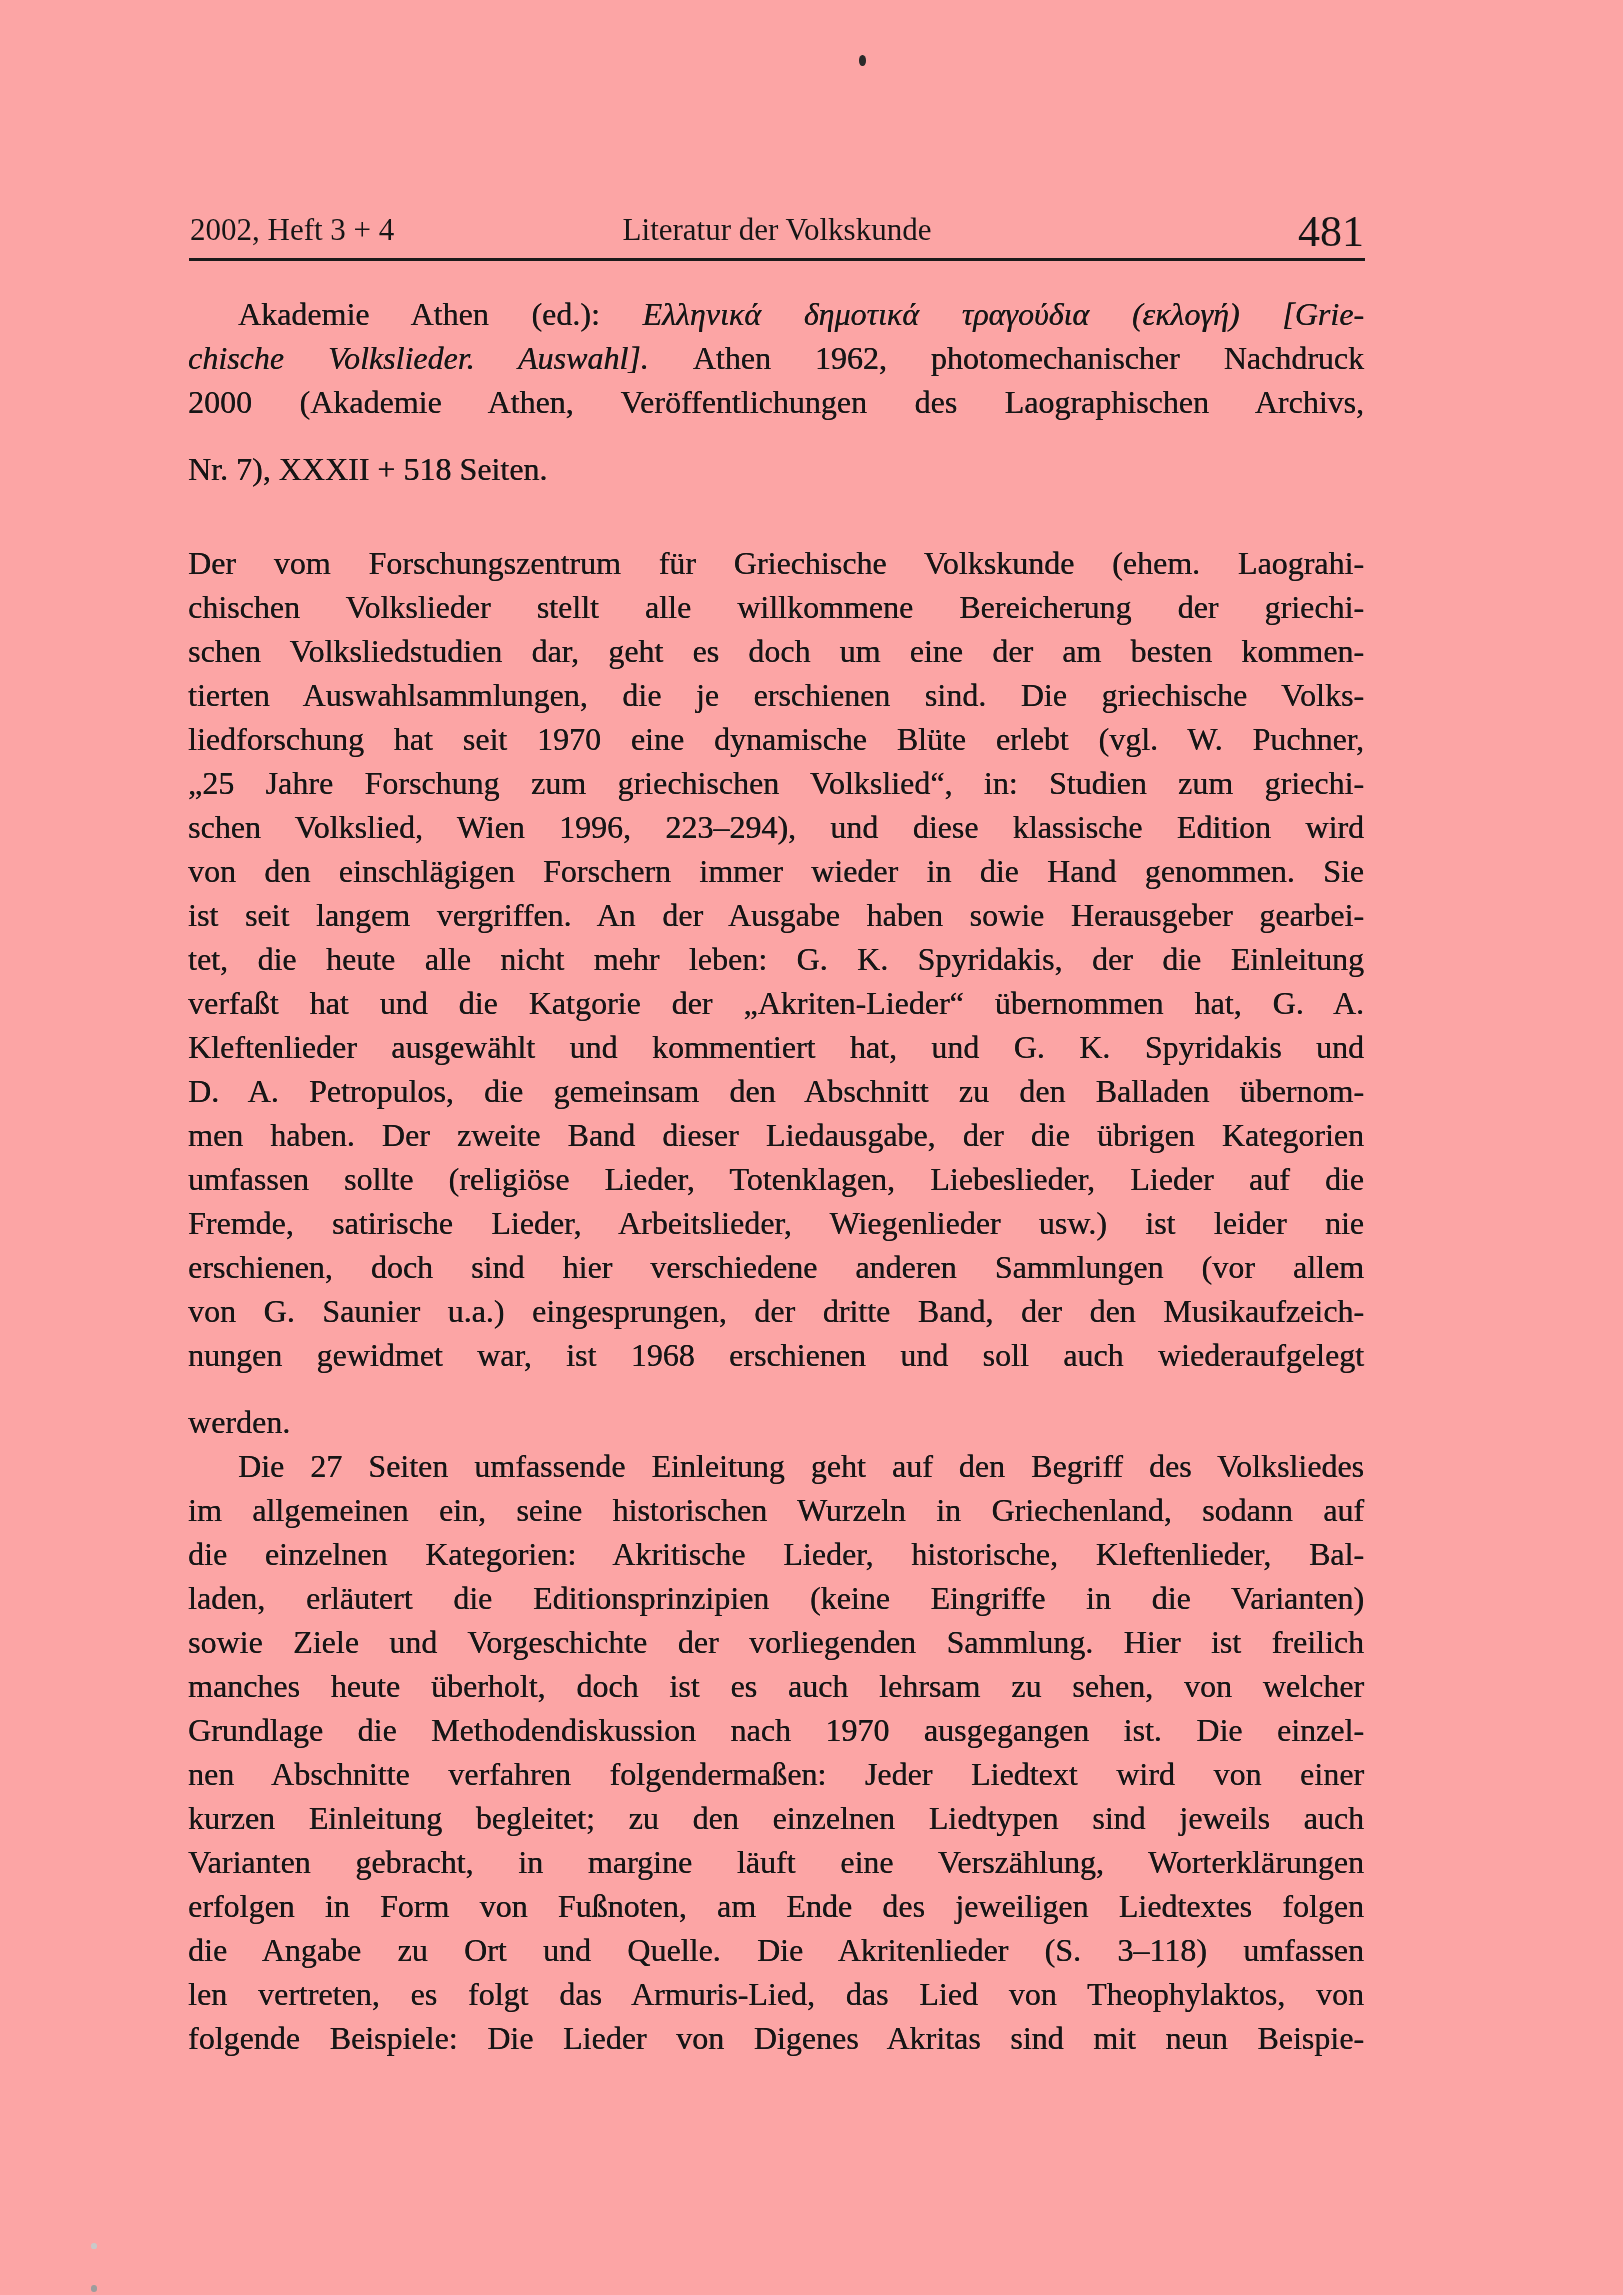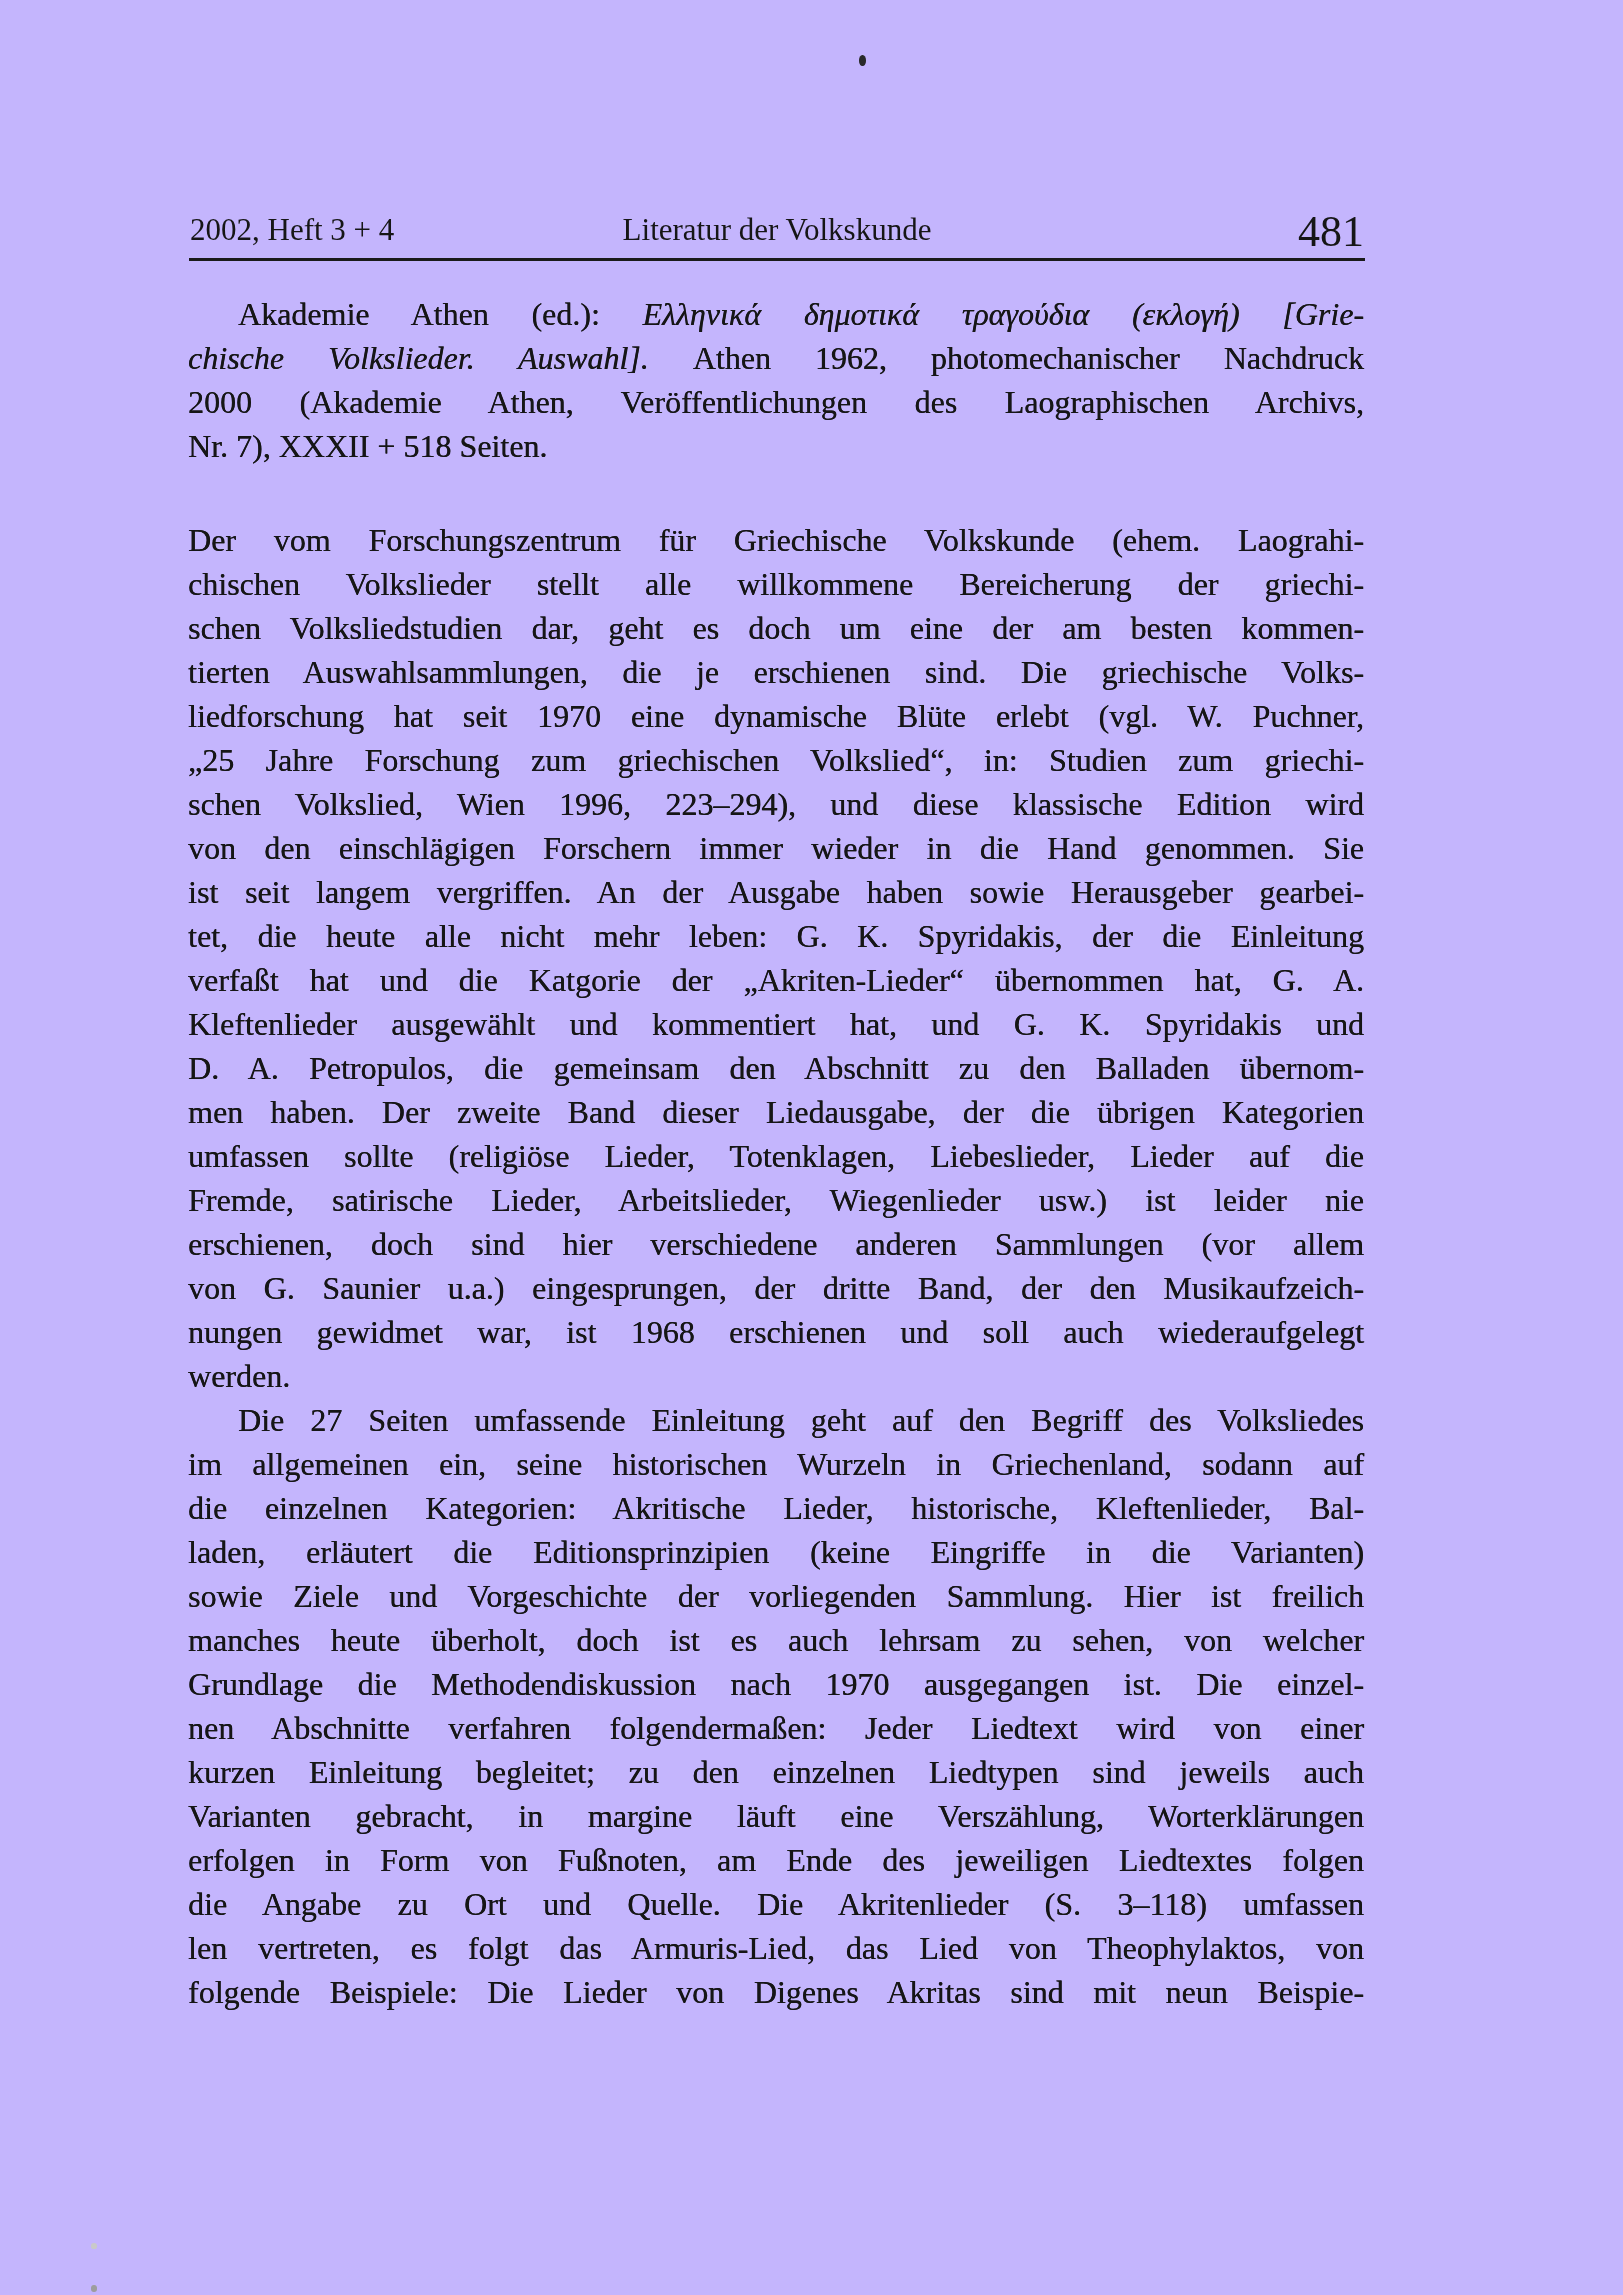--- a/index.html
+++ b/index.html
@@ -1,20 +1,20 @@
 <!DOCTYPE html>
 <html style="font-size:13px"><head>
 <meta charset="utf-8">
 <style>
   html, body { margin: 0; padding: 0; }
   .page {
     position: relative;
     width: 1624px;
     height: 2295px;
-    background: #c4b5fd;
+    background: #fca5a5;
     font-family: "Liberation Serif", "DejaVu Serif", serif;
     color: #161616;
     overflow: hidden;
   }
   .running-head {
     position: absolute;
     left: 190px;
     top: 209px;
     width: 1174px;
     height: 39px;
@@ -41,21 +41,21 @@
     text-shadow: 0.3px 0 0 currentColor;
   }
   .line {
     height: 44px;
     line-height: 44px;
     text-align: justify;
     text-align-last: justify;
     box-sizing: border-box;
     white-space: normal;
   }
-  .line.noj { text-align-last: left; }
+  .line.noj { text-align-last: left; margin-top: 23px; }
   .line.indent { padding-left: 50px; }
   .line.gap { margin-top: 50px; }
   .it { font-style: italic; }
   .speck { position: absolute; border-radius: 50%; }
 </style>
 </head>
 <body>
 
 <div class="page">
 

